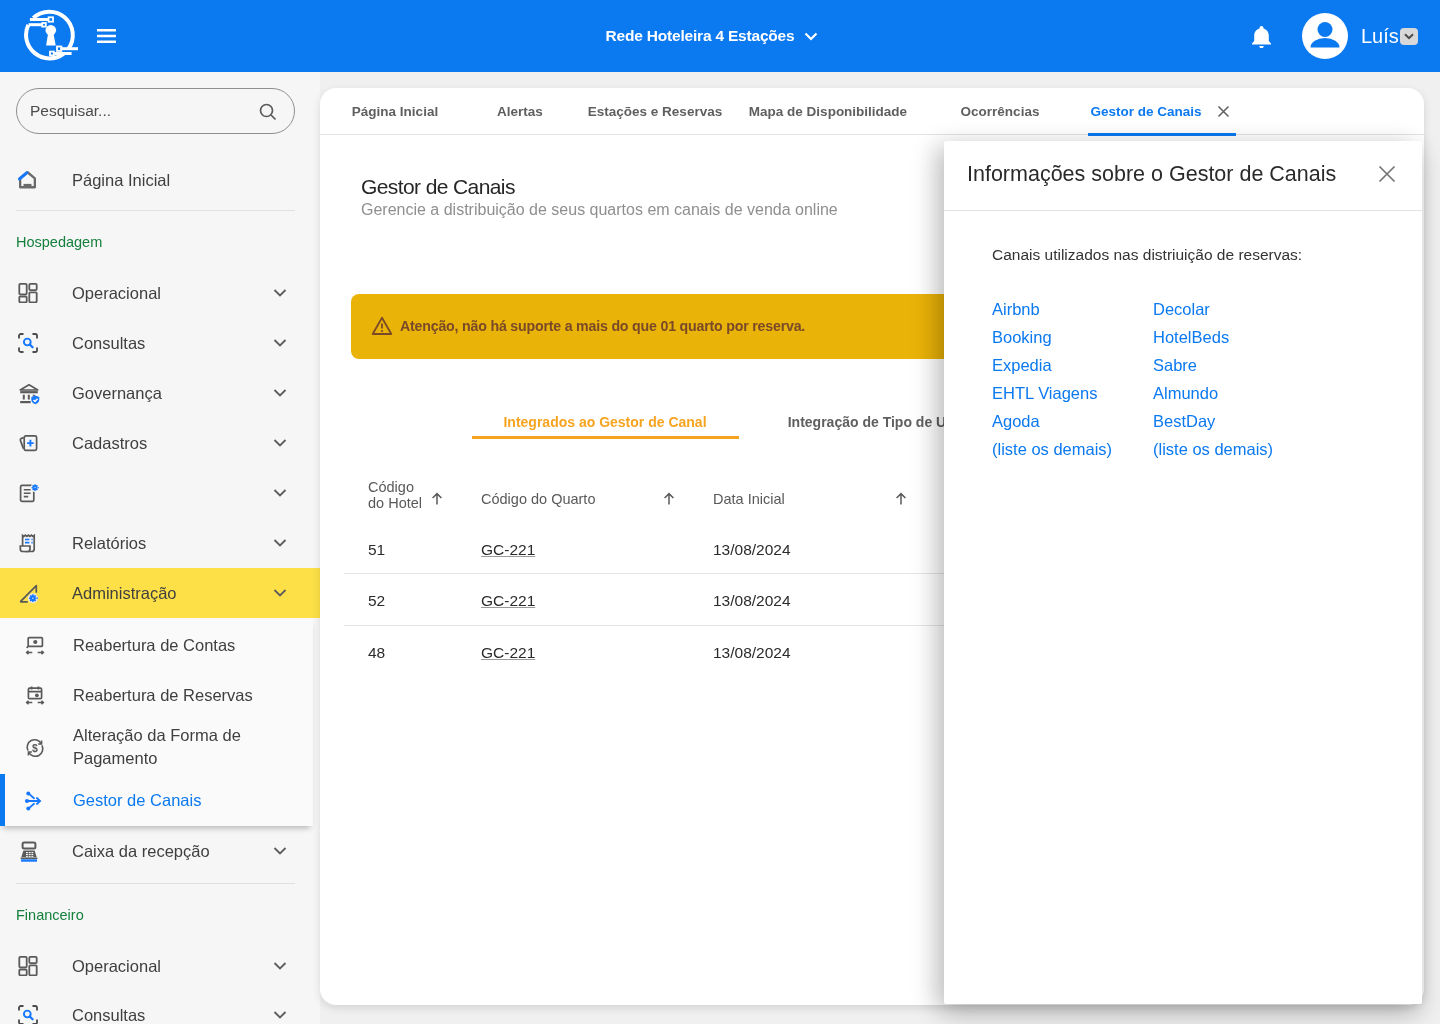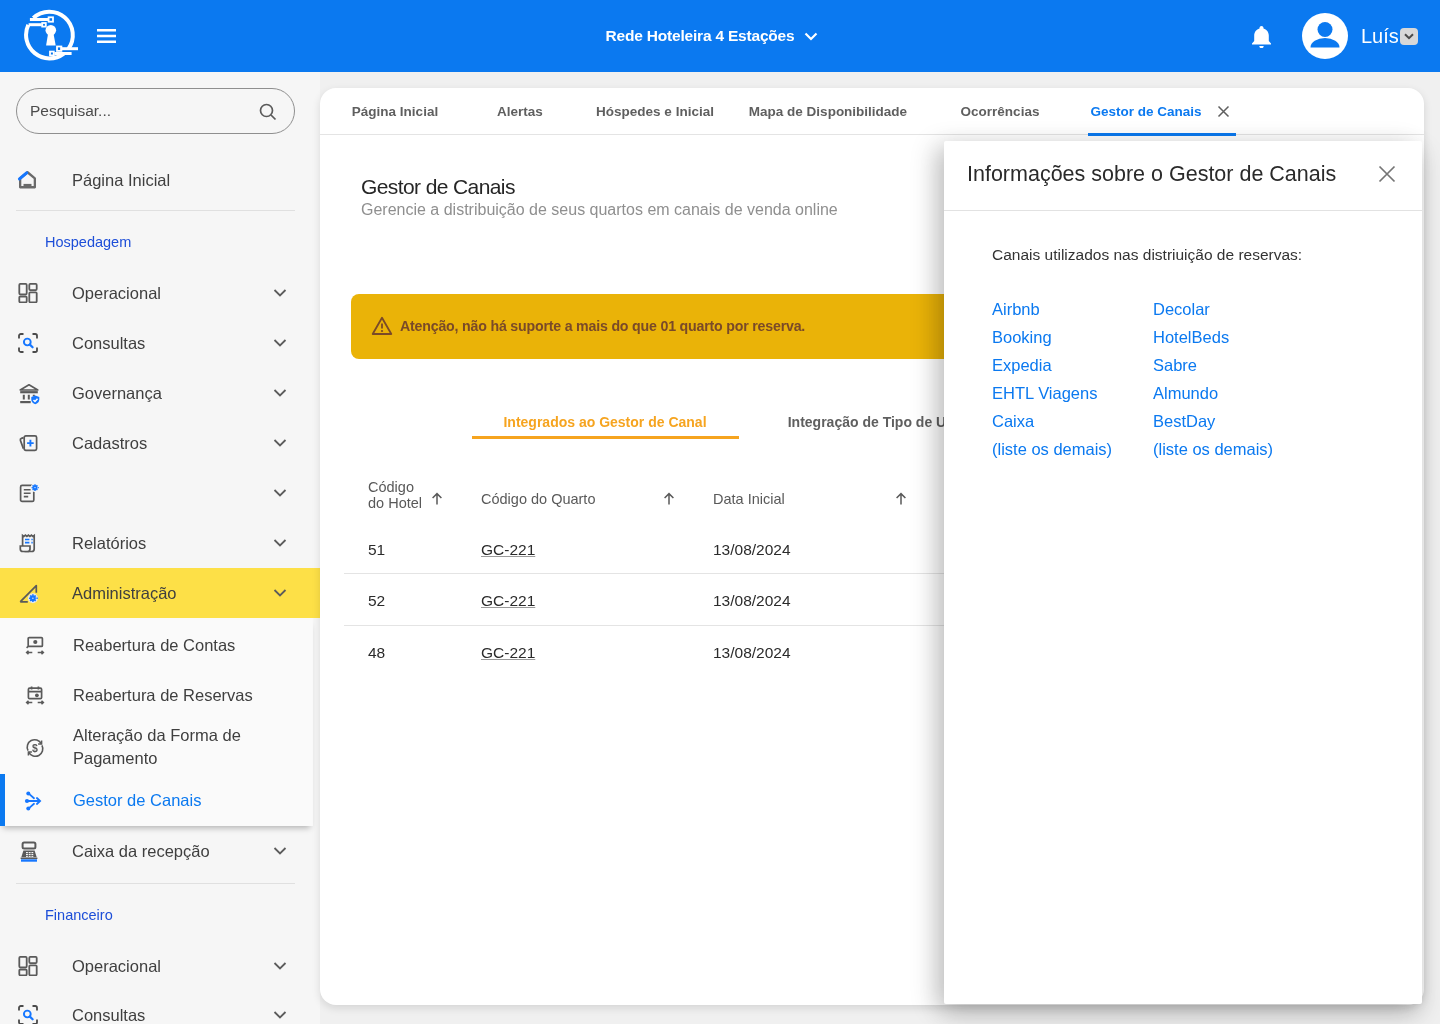--- a/index.html
+++ b/index.html
@@ -11,21 +11,21 @@
 #hdr { position:absolute; left:0; top:0; width:1440px; height:72px; background:#0b79f0; z-index:30; }
 #hdr .title { position:absolute; left:0; right:16px; top:0; height:72px; display:flex; align-items:center; justify-content:center; color:#fff; font-size:15.5px; font-weight:700; letter-spacing:-0.2px; }
 #hdr .title svg { margin-left:10px; }
 
 
 #side { position:absolute; left:0; top:72px; width:320px; height:952px; background:#f6f6f6; z-index:5; }
 #search { position:absolute; left:16px; top:16px; width:279px; height:46px; border:1px solid #8f8f8f; border-radius:23px; color:#4c4c4c; font-size:15.5px; }
 #search span { position:absolute; left:13px; top:13px; }
 #search svg { position:absolute; right:14px; top:11px; }
 .sdiv { position:absolute; left:16px; width:279px; height:1px; background:#e0e0e0; }
-.slabel { position:absolute; left:16px; font-size:14.5px; color:#1d4ed8;margin-left:29px; }
+.slabel { position:absolute; left:16px; font-size:14.5px; color:#15803d; }
 .mi { position:absolute; left:0; width:320px; height:50px; }
 .mi .ic { position:absolute; left:18px; top:15px; }
 .mi .tx { position:absolute; left:72px; top:0; height:50px; display:flex; align-items:center; font-size:16.5px; color:#3f3f3f; }
 .mi .ch { position:absolute; right:33px; top:21px; }
 .sub .ic { left:24px; }
 .sub .tx { left:73px; }
 #adm { background:#fde047; }
 #submenu { position:absolute; left:0; top:546px; width:313px; height:208px; background:#fafafa; box-shadow:0 5px 6px -3px rgba(0,0,0,.28); }
 #actbar { position:absolute; left:0; top:156px; width:5px; height:52px; background:#0b79f0; }
 
@@ -353,21 +353,21 @@
     <div class="tx">Consultas</div>
     <svg class="ch" width="14" height="8" viewBox="0 0 14 8">
         <path d="M1.5 1 L7 6.5 L12.5 1" stroke="#5c5c5c" stroke-width="1.8" fill="none"></path>
       </svg>
   </div>
 </div>
 <div id="panel">
   <div id="tabrow">
     <div class="tab" style="left:75px">Página Inicial</div>
     <div class="tab" style="left:200px">Alertas</div>
-    <div class="tab" style="left:335px">Hóspedes e Inicial</div>
+    <div class="tab" style="left:335px">Estações e Reservas</div>
     <div class="tab" style="left:508px">Mapa de Disponibilidade</div>
     <div class="tab" style="left:680px">Ocorrências</div>
     <div class="tab act" style="left:826px">Gestor de Canais</div>
     <svg class="abs" style="left:897px;top:17px" width="13" height="13" viewBox="0 0 13 13">
         <path d="M1.5 1.5 L11.5 11.5 M11.5 1.5 L1.5 11.5" stroke="#5f5f5f" stroke-width="1.5"></path>
       </svg>
     <div id="tabul"></div>
   </div>
   <div id="h1">Gestor de Canais</div>
   <div id="h1sub">Gerencie a distribuição de seus quartos em canais de venda online</div>
@@ -420,17 +420,17 @@
   <div class="mdiv"></div>
   <div class="mbody">Canais utilizados nas distriuição de reservas:</div>
   <div class="mlink" style="left:48px;top:159px">Airbnb</div>
   <div class="mlink" style="left:209px;top:159px">Decolar</div>
   <div class="mlink" style="left:48px;top:187px">Booking</div>
   <div class="mlink" style="left:209px;top:187px">HotelBeds</div>
   <div class="mlink" style="left:48px;top:215px">Expedia</div>
   <div class="mlink" style="left:209px;top:215px">Sabre</div>
   <div class="mlink" style="left:48px;top:243px">EHTL Viagens</div>
   <div class="mlink" style="left:209px;top:243px">Almundo</div>
-  <div class="mlink" style="left:48px;top:271px">Caixa</div>
+  <div class="mlink" style="left:48px;top:271px">Agoda</div>
   <div class="mlink" style="left:209px;top:271px">BestDay</div>
   <div class="mlink" style="left:48px;top:299px">(liste os demais)</div>
   <div class="mlink" style="left:209px;top:299px">(liste os demais)</div>
 </div>
 
 </body></html>

